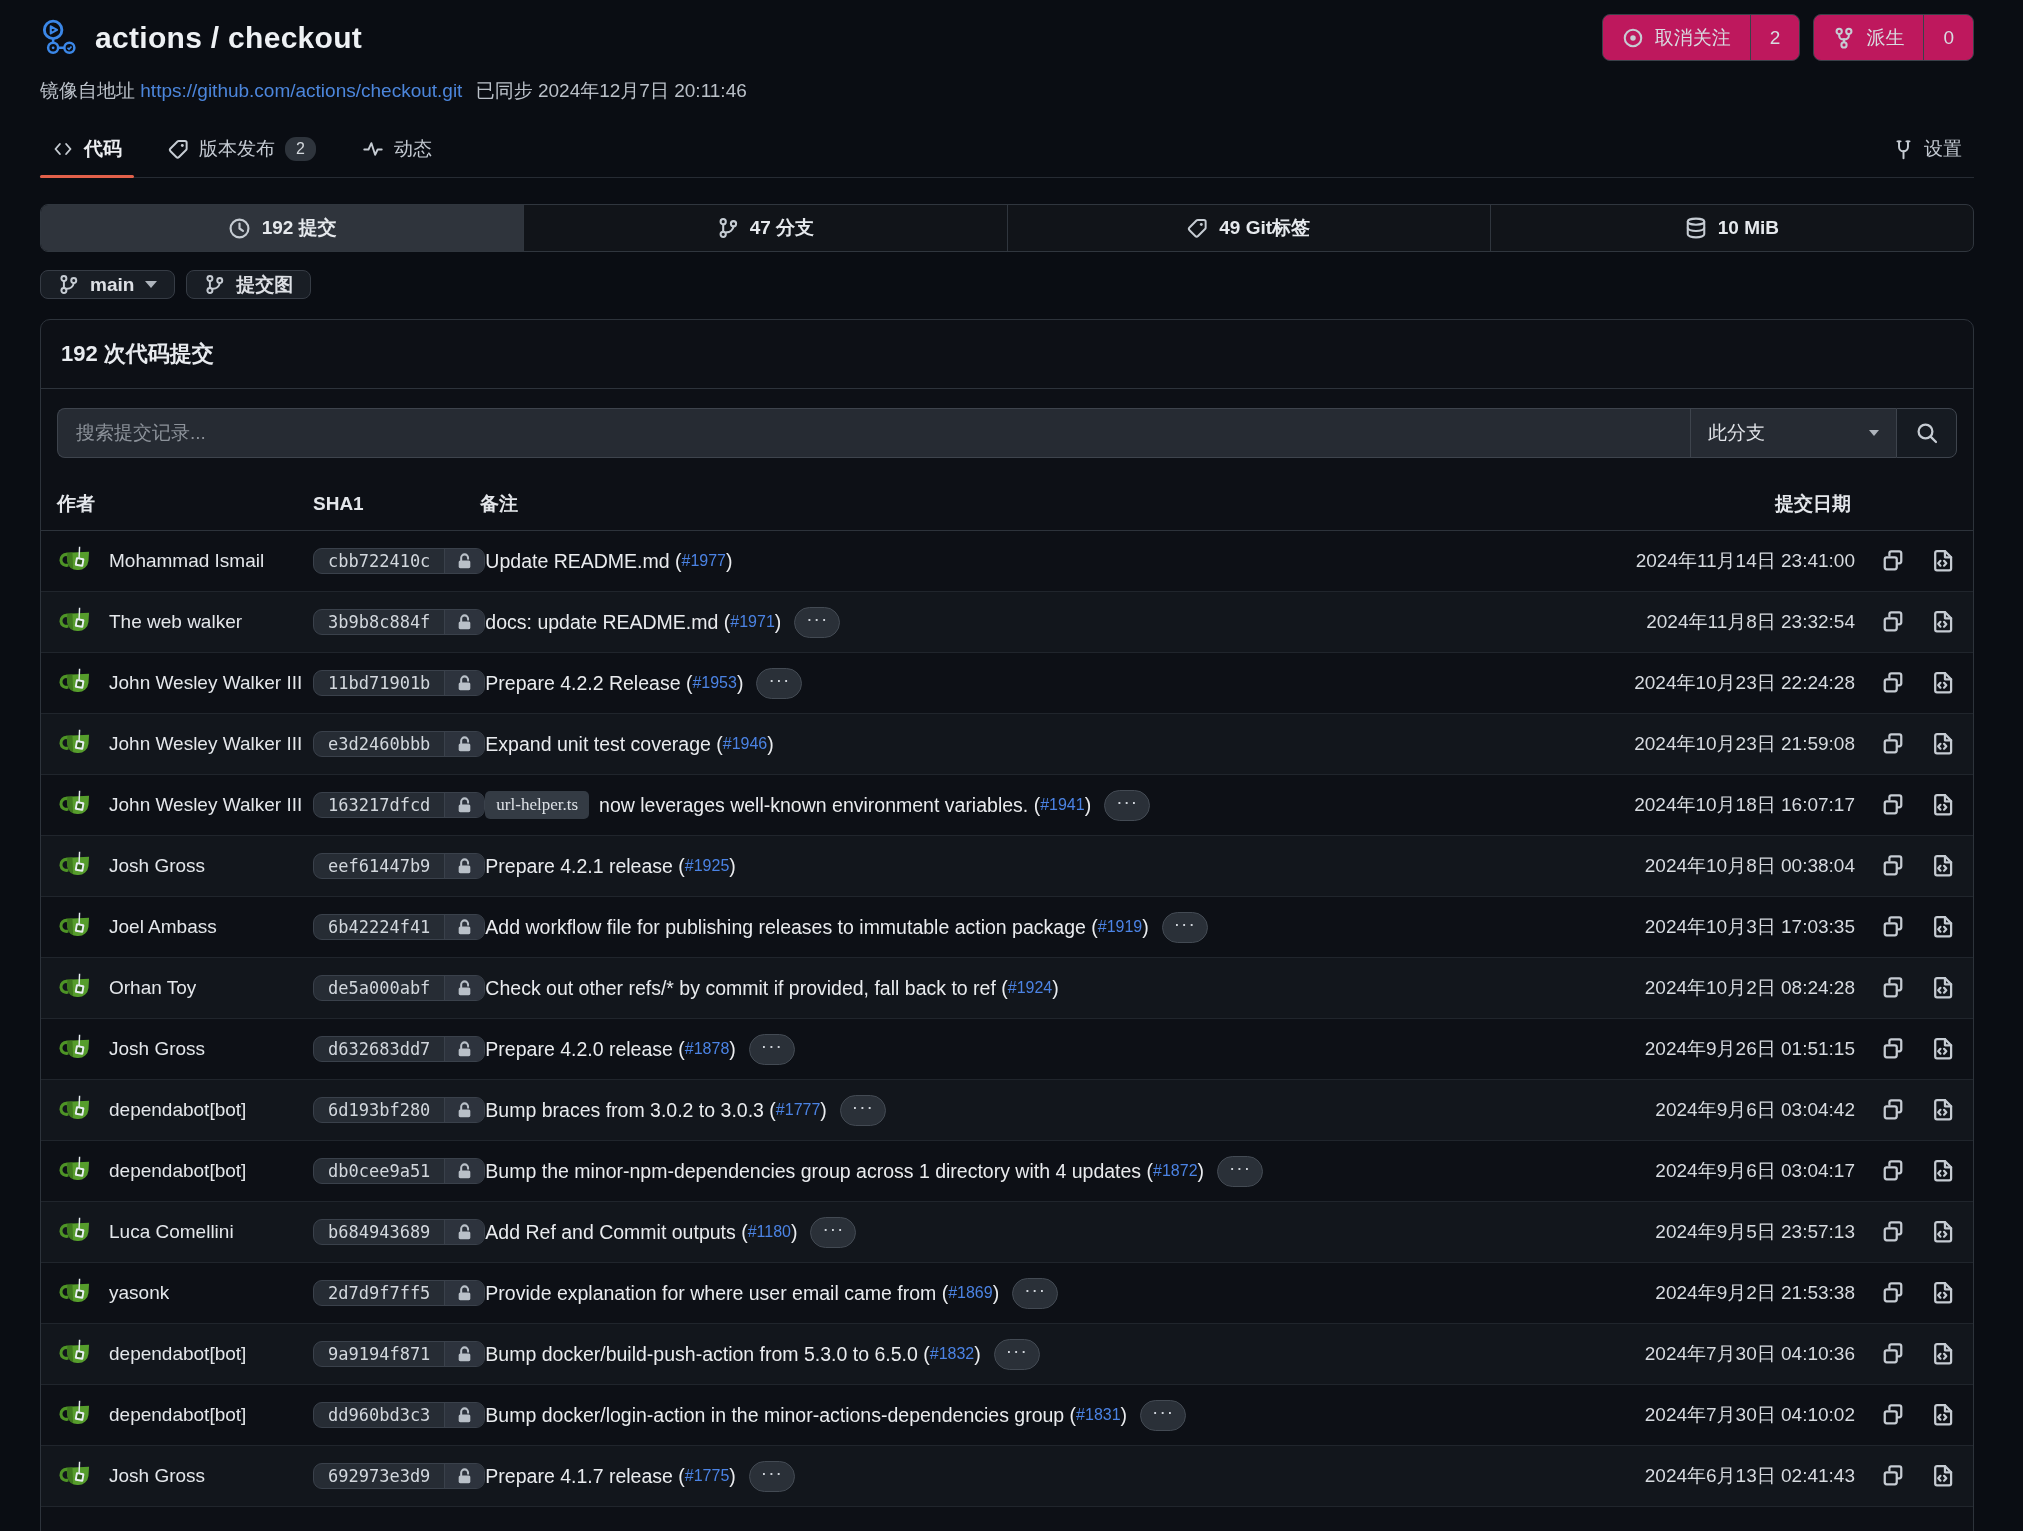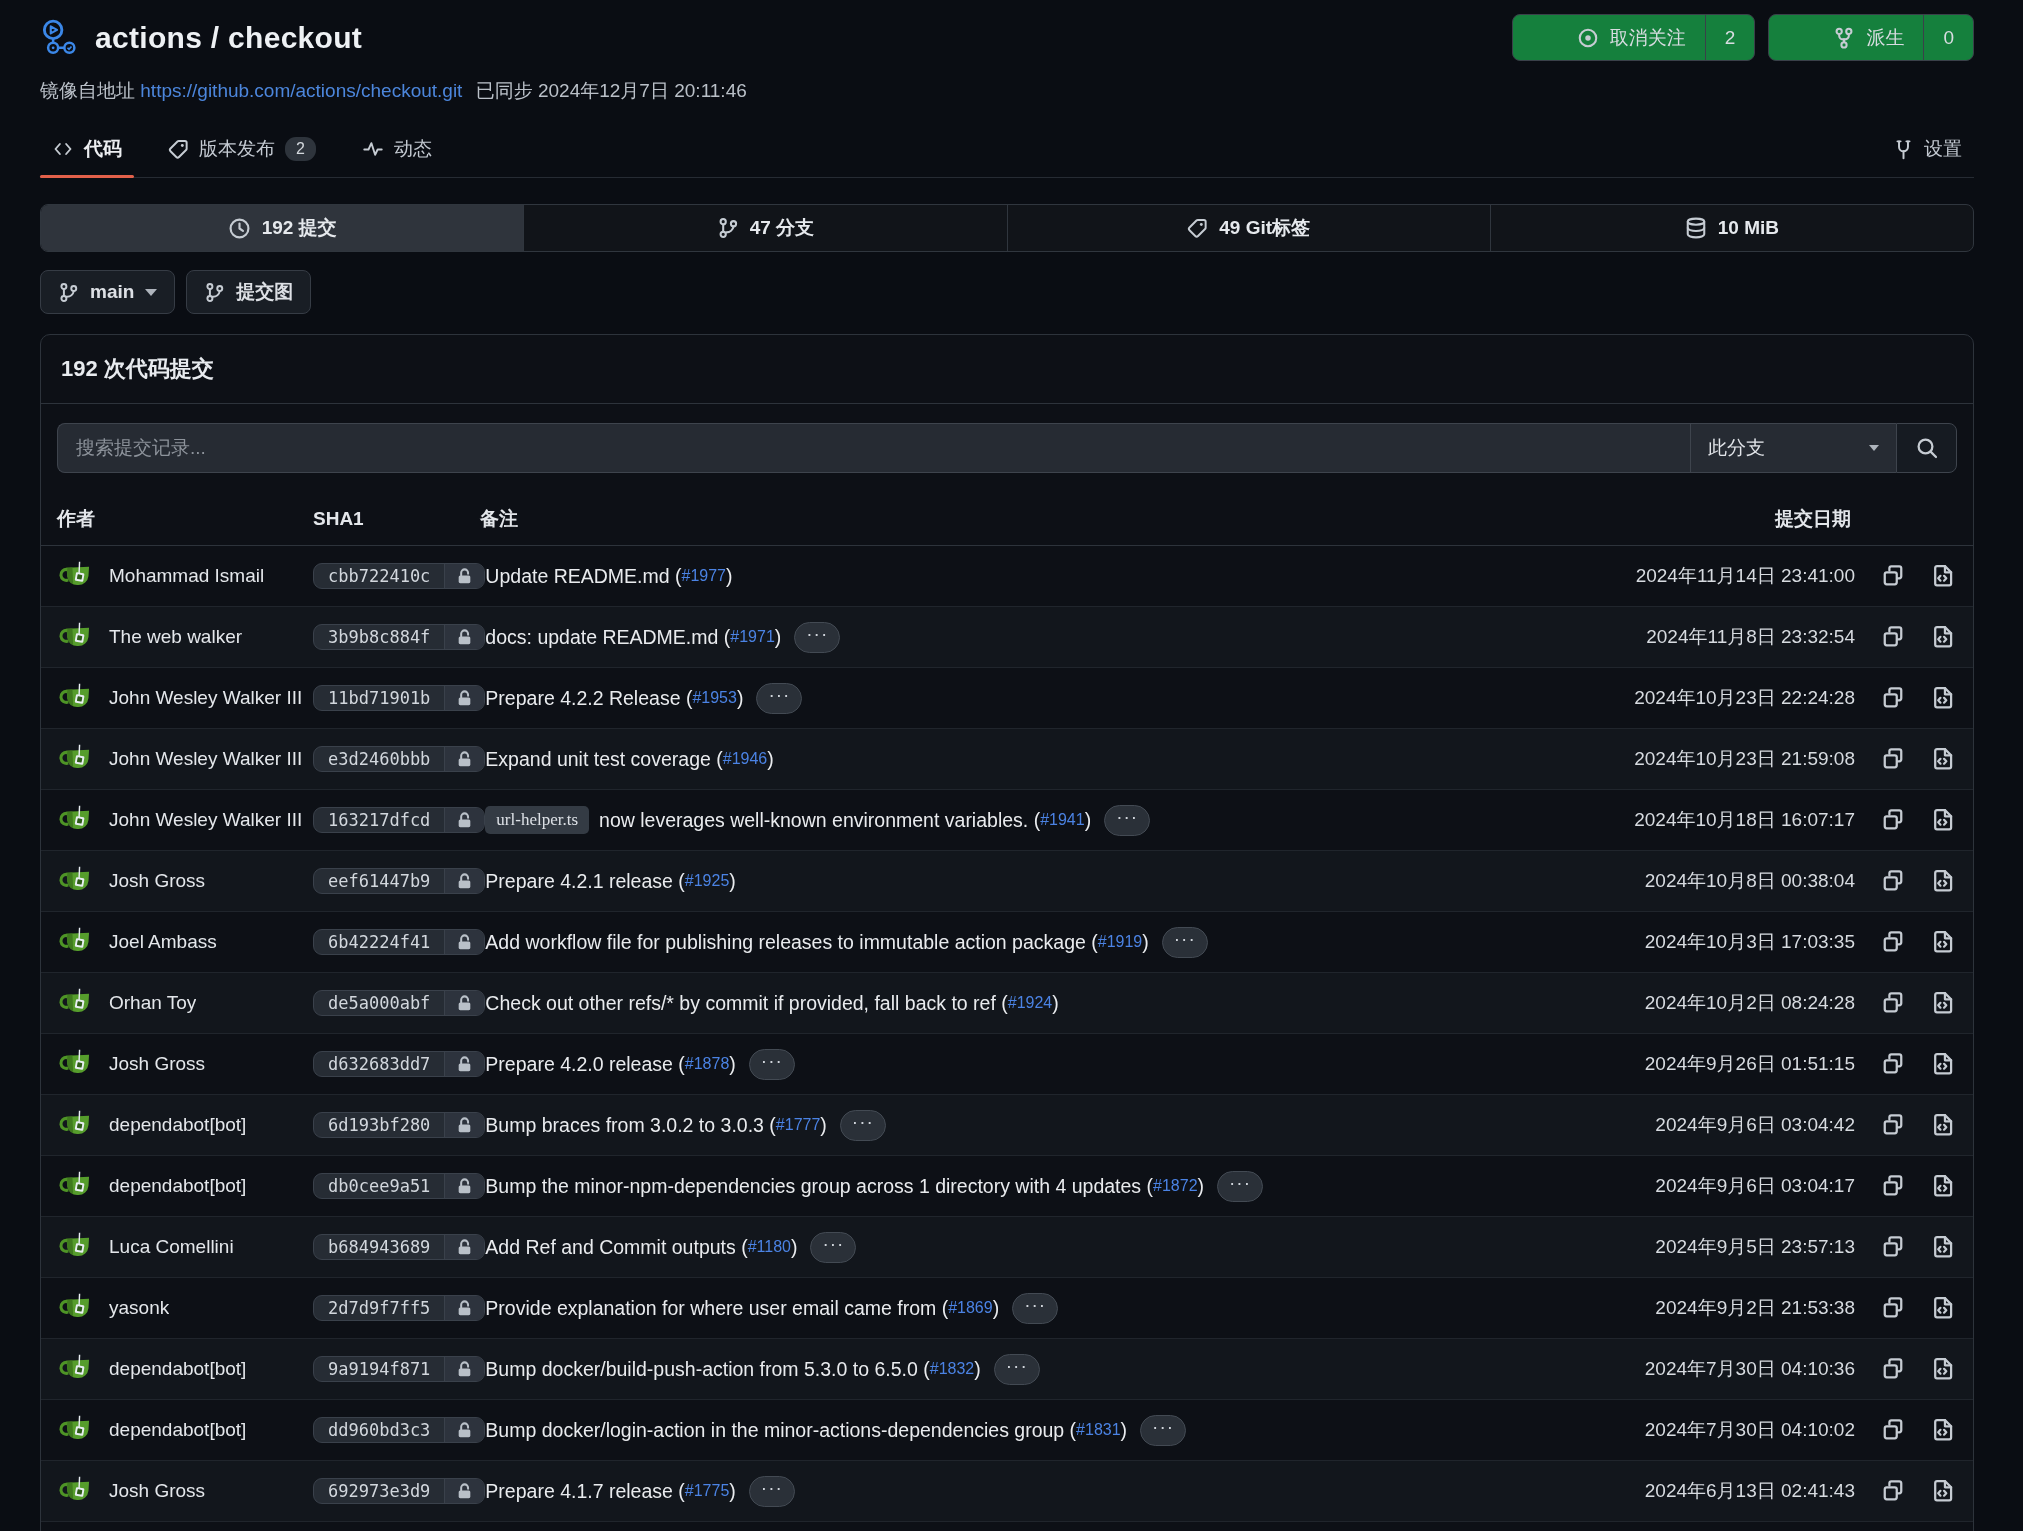--- a/index.html
+++ b/index.html
@@ -16,21 +16,21 @@
   }
   .page{padding:0 49px 0 40px;}
   svg{display:block;}
   .stroke-ic{stroke:#c6ccd3;fill:none;stroke-width:1.5;stroke-linecap:round;stroke-linejoin:round;}
 
   
   .top-header{display:flex;align-items:center;justify-content:space-between;padding-top:14px;}
   .repo-title-wrap{display:flex;align-items:center;gap:15px;}
   .repo-title{font-size:30px;font-weight:700;color:#eef1f4;letter-spacing:.3px;}
   .hdr-buttons{display:flex;gap:13px;}
-  .btn-group{display:flex;align-items:stretch;height:47px;background:#15803d;border:1px solid #3a4049;border-radius:8px;overflow:hidden;padding-left:45px;}
+  .btn-group{display:flex;align-items:stretch;height:47px;background:#be185d;border:1px solid #3a4049;border-radius:8px;overflow:hidden;}
   .btn-main{display:flex;align-items:center;gap:11px;padding:0 19px;color:#d8dce1;}
   .btn-count{display:flex;align-items:center;padding:0 19px;border-left:1px solid #3a4049;color:#d8dce1;}
 
   
   .mirror-line{margin-top:17px;color:#bac0c8;}
   .mirror-line a{color:var(--link);text-decoration:none;}
   .mirror-sync{margin-left:8px;}
 
   
   .tabbar{display:flex;align-items:flex-end;margin-top:20px;border-bottom:1px solid #262b33;}
@@ -42,21 +42,21 @@
   .tab.settings{margin-right:0;text-align:center;}
 
   
   .stats-bar{display:flex;margin-top:26px;height:48px;border:1px solid #30363e;border-radius:8px;overflow:hidden;background:#111419;}
   .stat-seg{flex:1;display:flex;align-items:center;justify-content:center;gap:11px;font-weight:700;color:#e6e9ed;border-right:1px solid #30363e;cursor:pointer;}
   .stat-seg:last-child{border-right:none;}
   .stat-seg.active{background:#2f343c;}
 
   
   .branch-row{display:flex;gap:11px;margin-top:18px;}
-  .branch-btn{display:flex;align-items:center;gap:11px;height:44px;padding:0 17px;background:#191e25;border:1px solid #363c45;border-radius:8px;color:#dde0e5;font-weight:700;cursor:pointer;}
+  .branch-btn{display:flex;align-items:center;gap:11px;height:29px;padding:0 17px;background:#191e25;border:1px solid #363c45;border-radius:8px;color:#dde0e5;font-weight:700;cursor:pointer;}
   .caret{width:0;height:0;border-left:6px solid transparent;border-right:6px solid transparent;border-top:7px solid #aeb4bc;}
 
   
   .panel{margin-top:20px;border:1px solid #2d333b;border-radius:10px;background:#0d1016;overflow:hidden;}
   .panel-header{padding:19px 20px;font-size:22px;font-weight:700;color:#e8ebef;border-bottom:1px solid #2d333b;}
   .search-row{padding:19px 16px 20px;}
   .search-group{display:flex;height:50px;}
   .search-input{flex:1;background:#262b33;border:1px solid #3e444d;border-right:none;border-radius:8px 0 0 8px;padding:0 18px;font-size:19px;color:#e6e9ed;outline:none;font-family:inherit;}
   .search-input::placeholder{color:#8d939b;}
   .branch-filter{width:206px;display:flex;align-items:center;justify-content:space-between;padding:0 17px;background:#262b33;border:1px solid #3e444d;border-right:none;color:#e2e5ea;cursor:pointer;}

